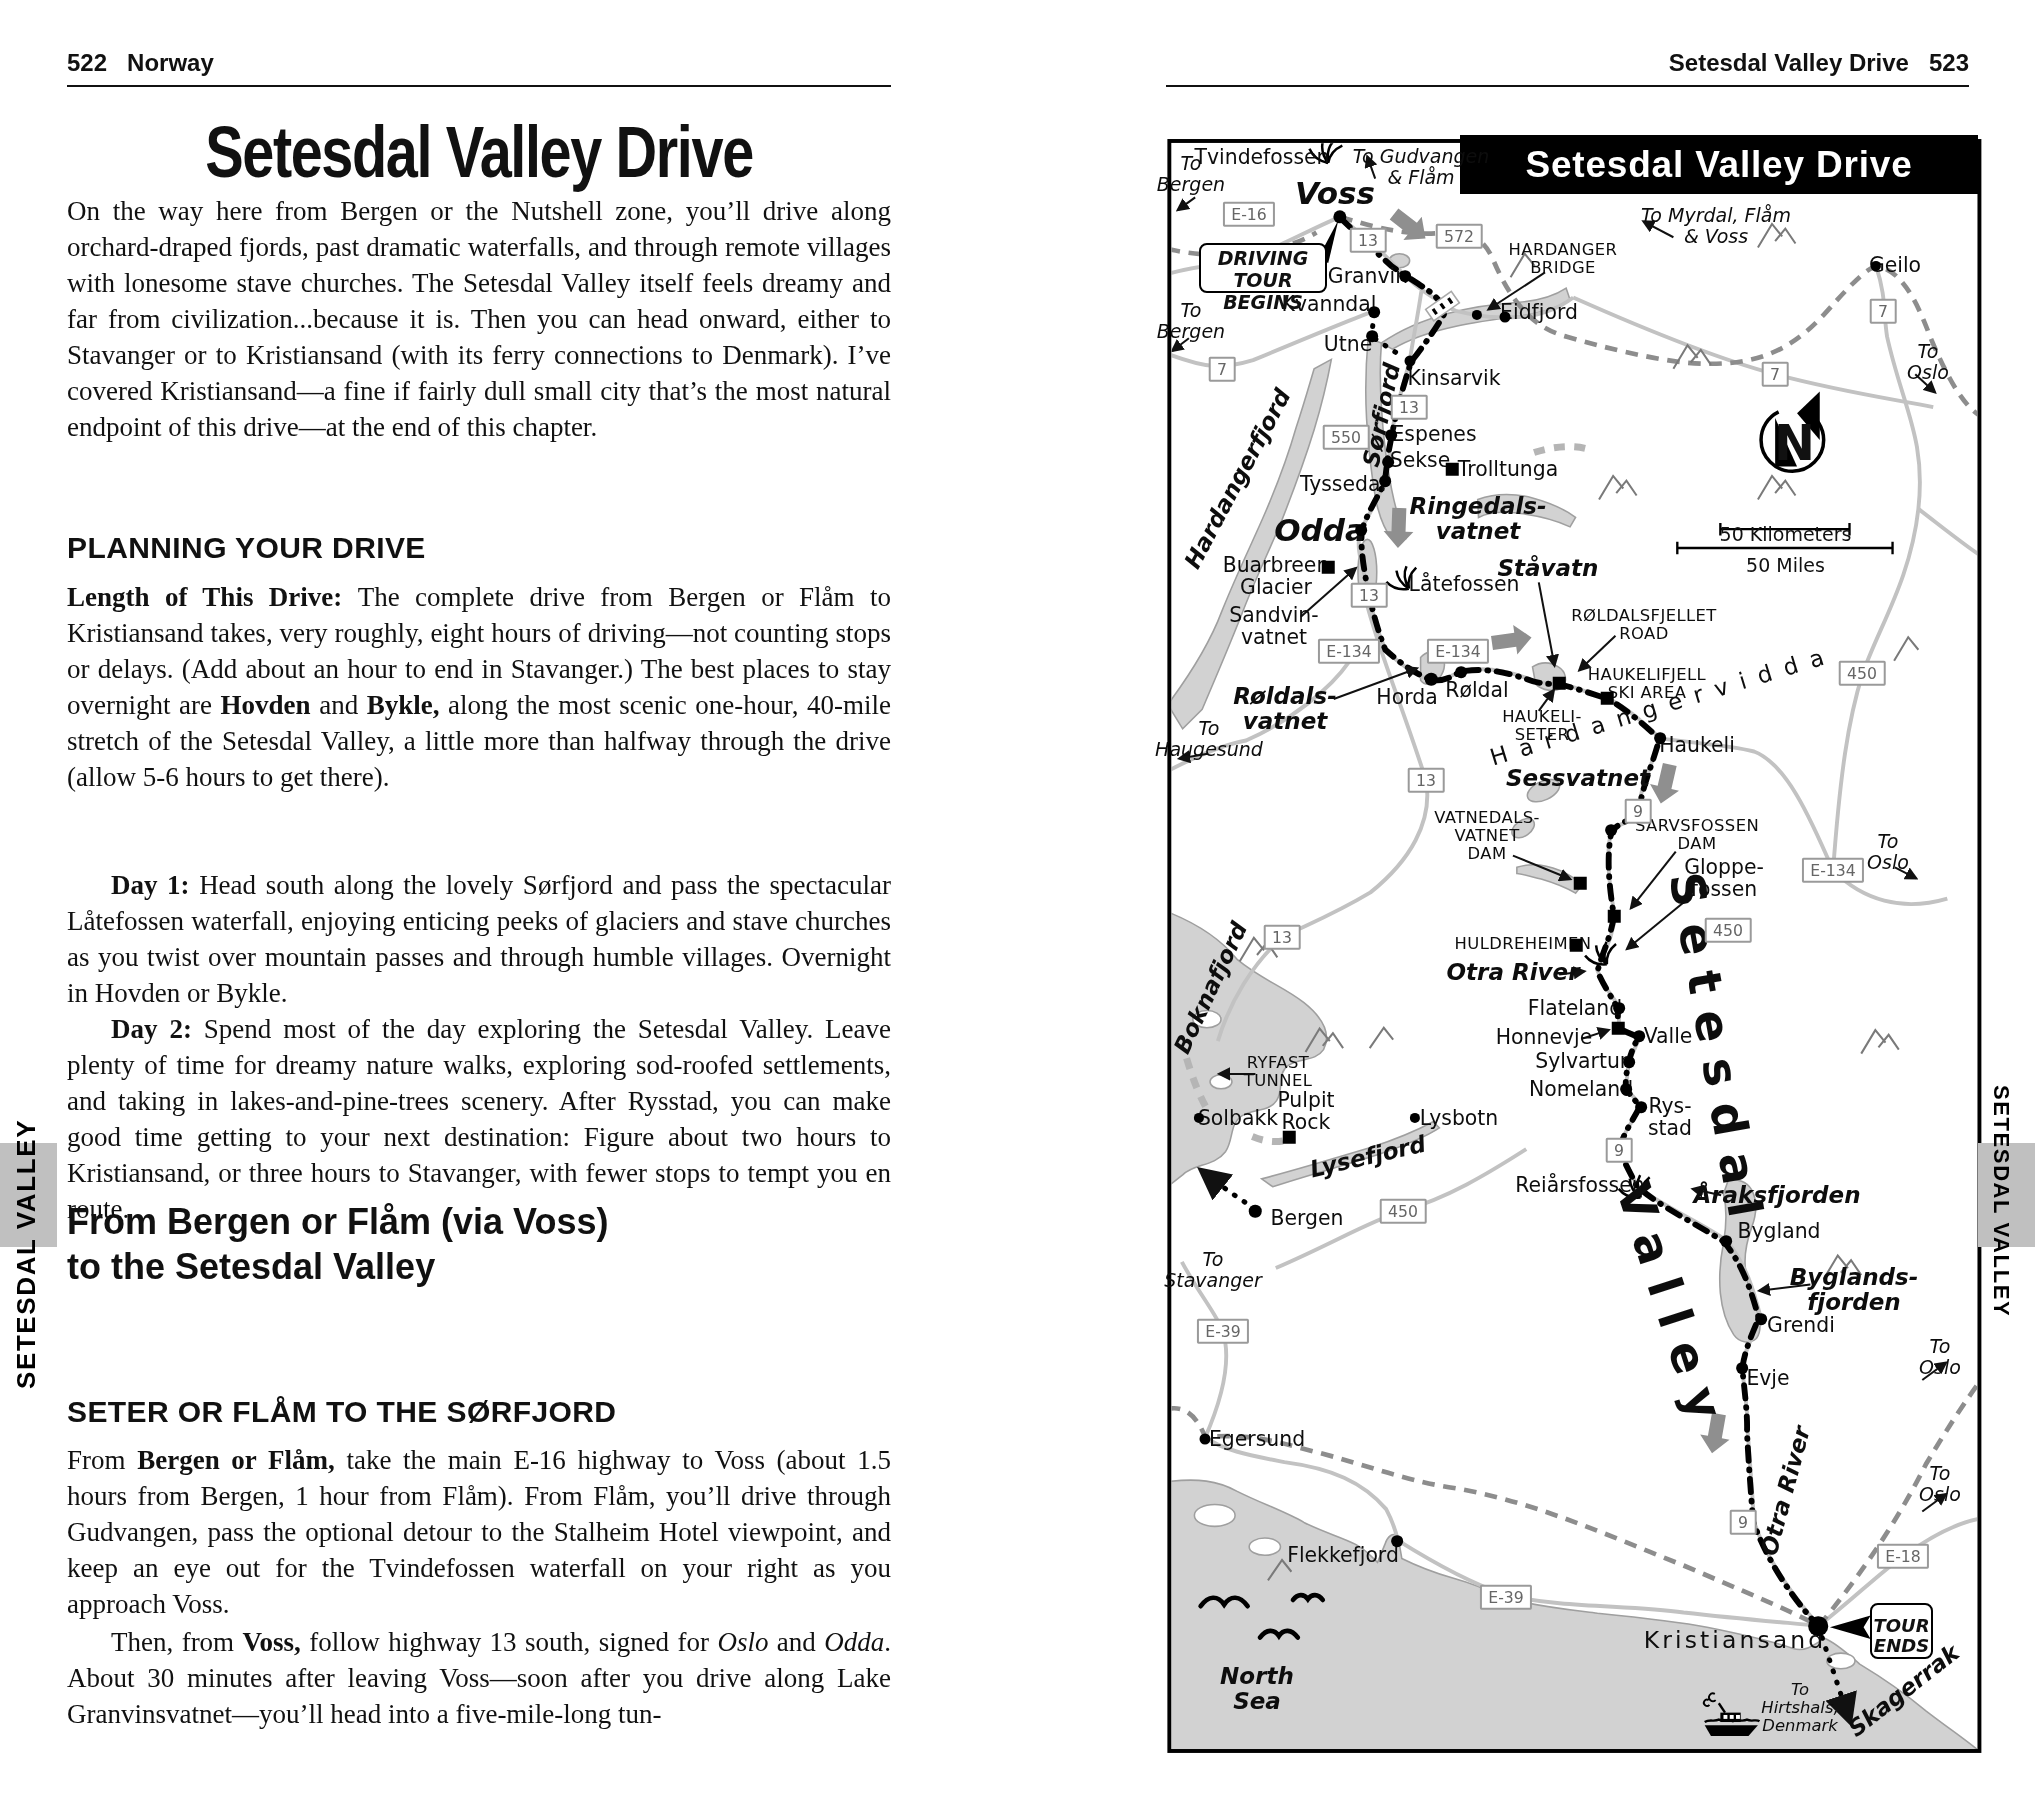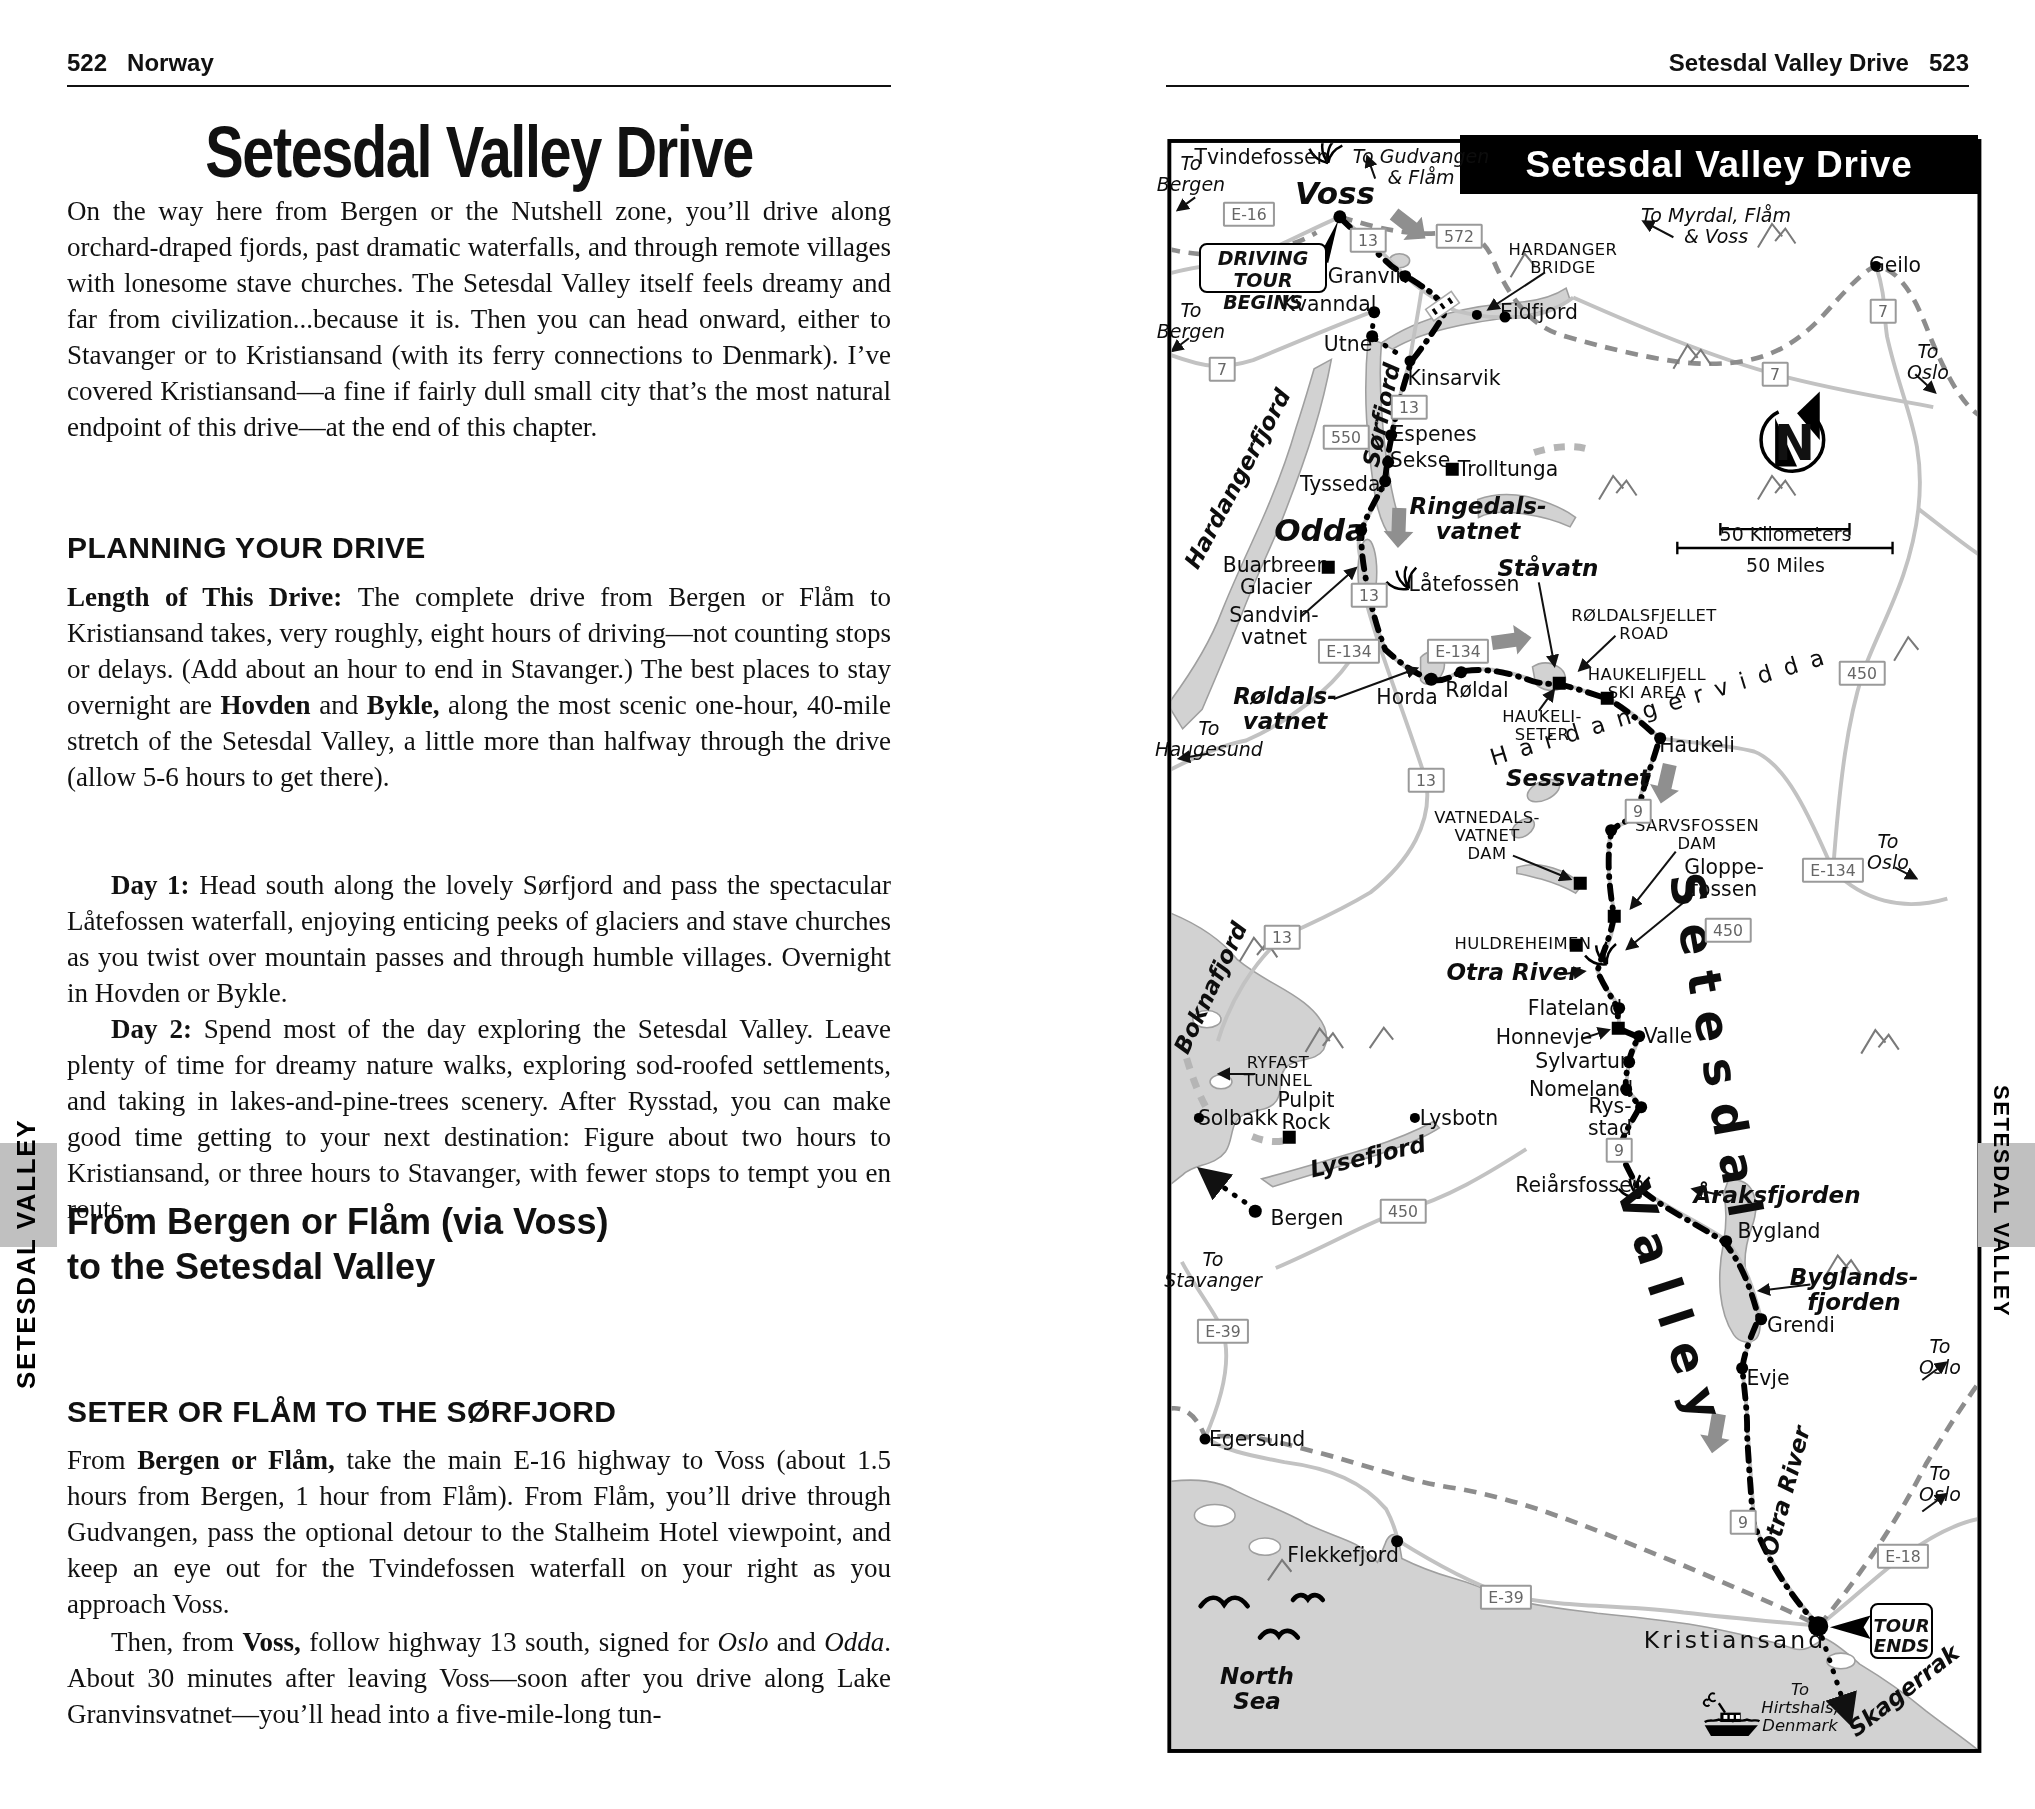--- a/index.html
+++ b/index.html
@@ -369,21 +369,21 @@
 DAM</span>
       <span class="map-label tn" style="left: 1724px; top: 878px; transform: translate(-50%, -50%);">Gloppe-
 fossen</span>
       <span class="map-label poi" style="left: 1523px; top: 944px; transform: translate(-50%, -50%);">HULDREHEIMEN</span>
       <span class="map-label wtr" style="left: 1513px; top: 973px; transform: translate(-50%, -50%);">Otra River</span>
       <span class="map-label tn" style="left: 1575px; top: 1008px; transform: translate(-50%, -50%);">Flateland</span>
       <span class="map-label tn" style="left: 1544px; top: 1037px; transform: translate(-50%, -50%);">Honnevje</span>
       <span class="map-label tn" style="left: 1668px; top: 1036px; transform: translate(-50%, -50%);">Valle</span>
       <span class="map-label tn" style="left: 1584px; top: 1061px; transform: translate(-50%, -50%);">Sylvartun</span>
       <span class="map-label tn" style="left: 1581px; top: 1089px; transform: translate(-50%, -50%);">Nomeland</span>
-      <span class="map-label tn" style="left: 1610px; top: 1117px; transform: translate(-50%, -50%);">Rys-
+      <span class="map-label tn" style="left: 1670px; top: 1117px; transform: translate(-50%, -50%);">Rys-
 stad</span>
       <span class="map-label giant" style="left: 1717px; top: 1053px; transform: translate(-50%, -50%) rotate(80deg);">Setesdal</span>
       <span class="map-label giant" style="left: 1672px; top: 1309px; transform: translate(-50%, -50%) rotate(72deg);">Valley</span>
       <span class="map-label poi" style="left: 1278px; top: 1072px; transform: translate(-50%, -50%);">RYFAST
 TUNNEL</span>
       <span class="map-label tn" style="left: 1238px; top: 1118px; transform: translate(-50%, -50%);">Solbakk</span>
       <span class="map-label tn" style="left: 1306px; top: 1111px; transform: translate(-50%, -50%);">Pulpit
 Rock</span>
       <span class="map-label tn" style="left: 1459px; top: 1118px; transform: translate(-50%, -50%);">Lysbotn</span>
       <span class="map-label wtr" style="left: 1368px; top: 1157px; transform: translate(-50%, -50%) rotate(-13deg);">Lysefjord</span>

